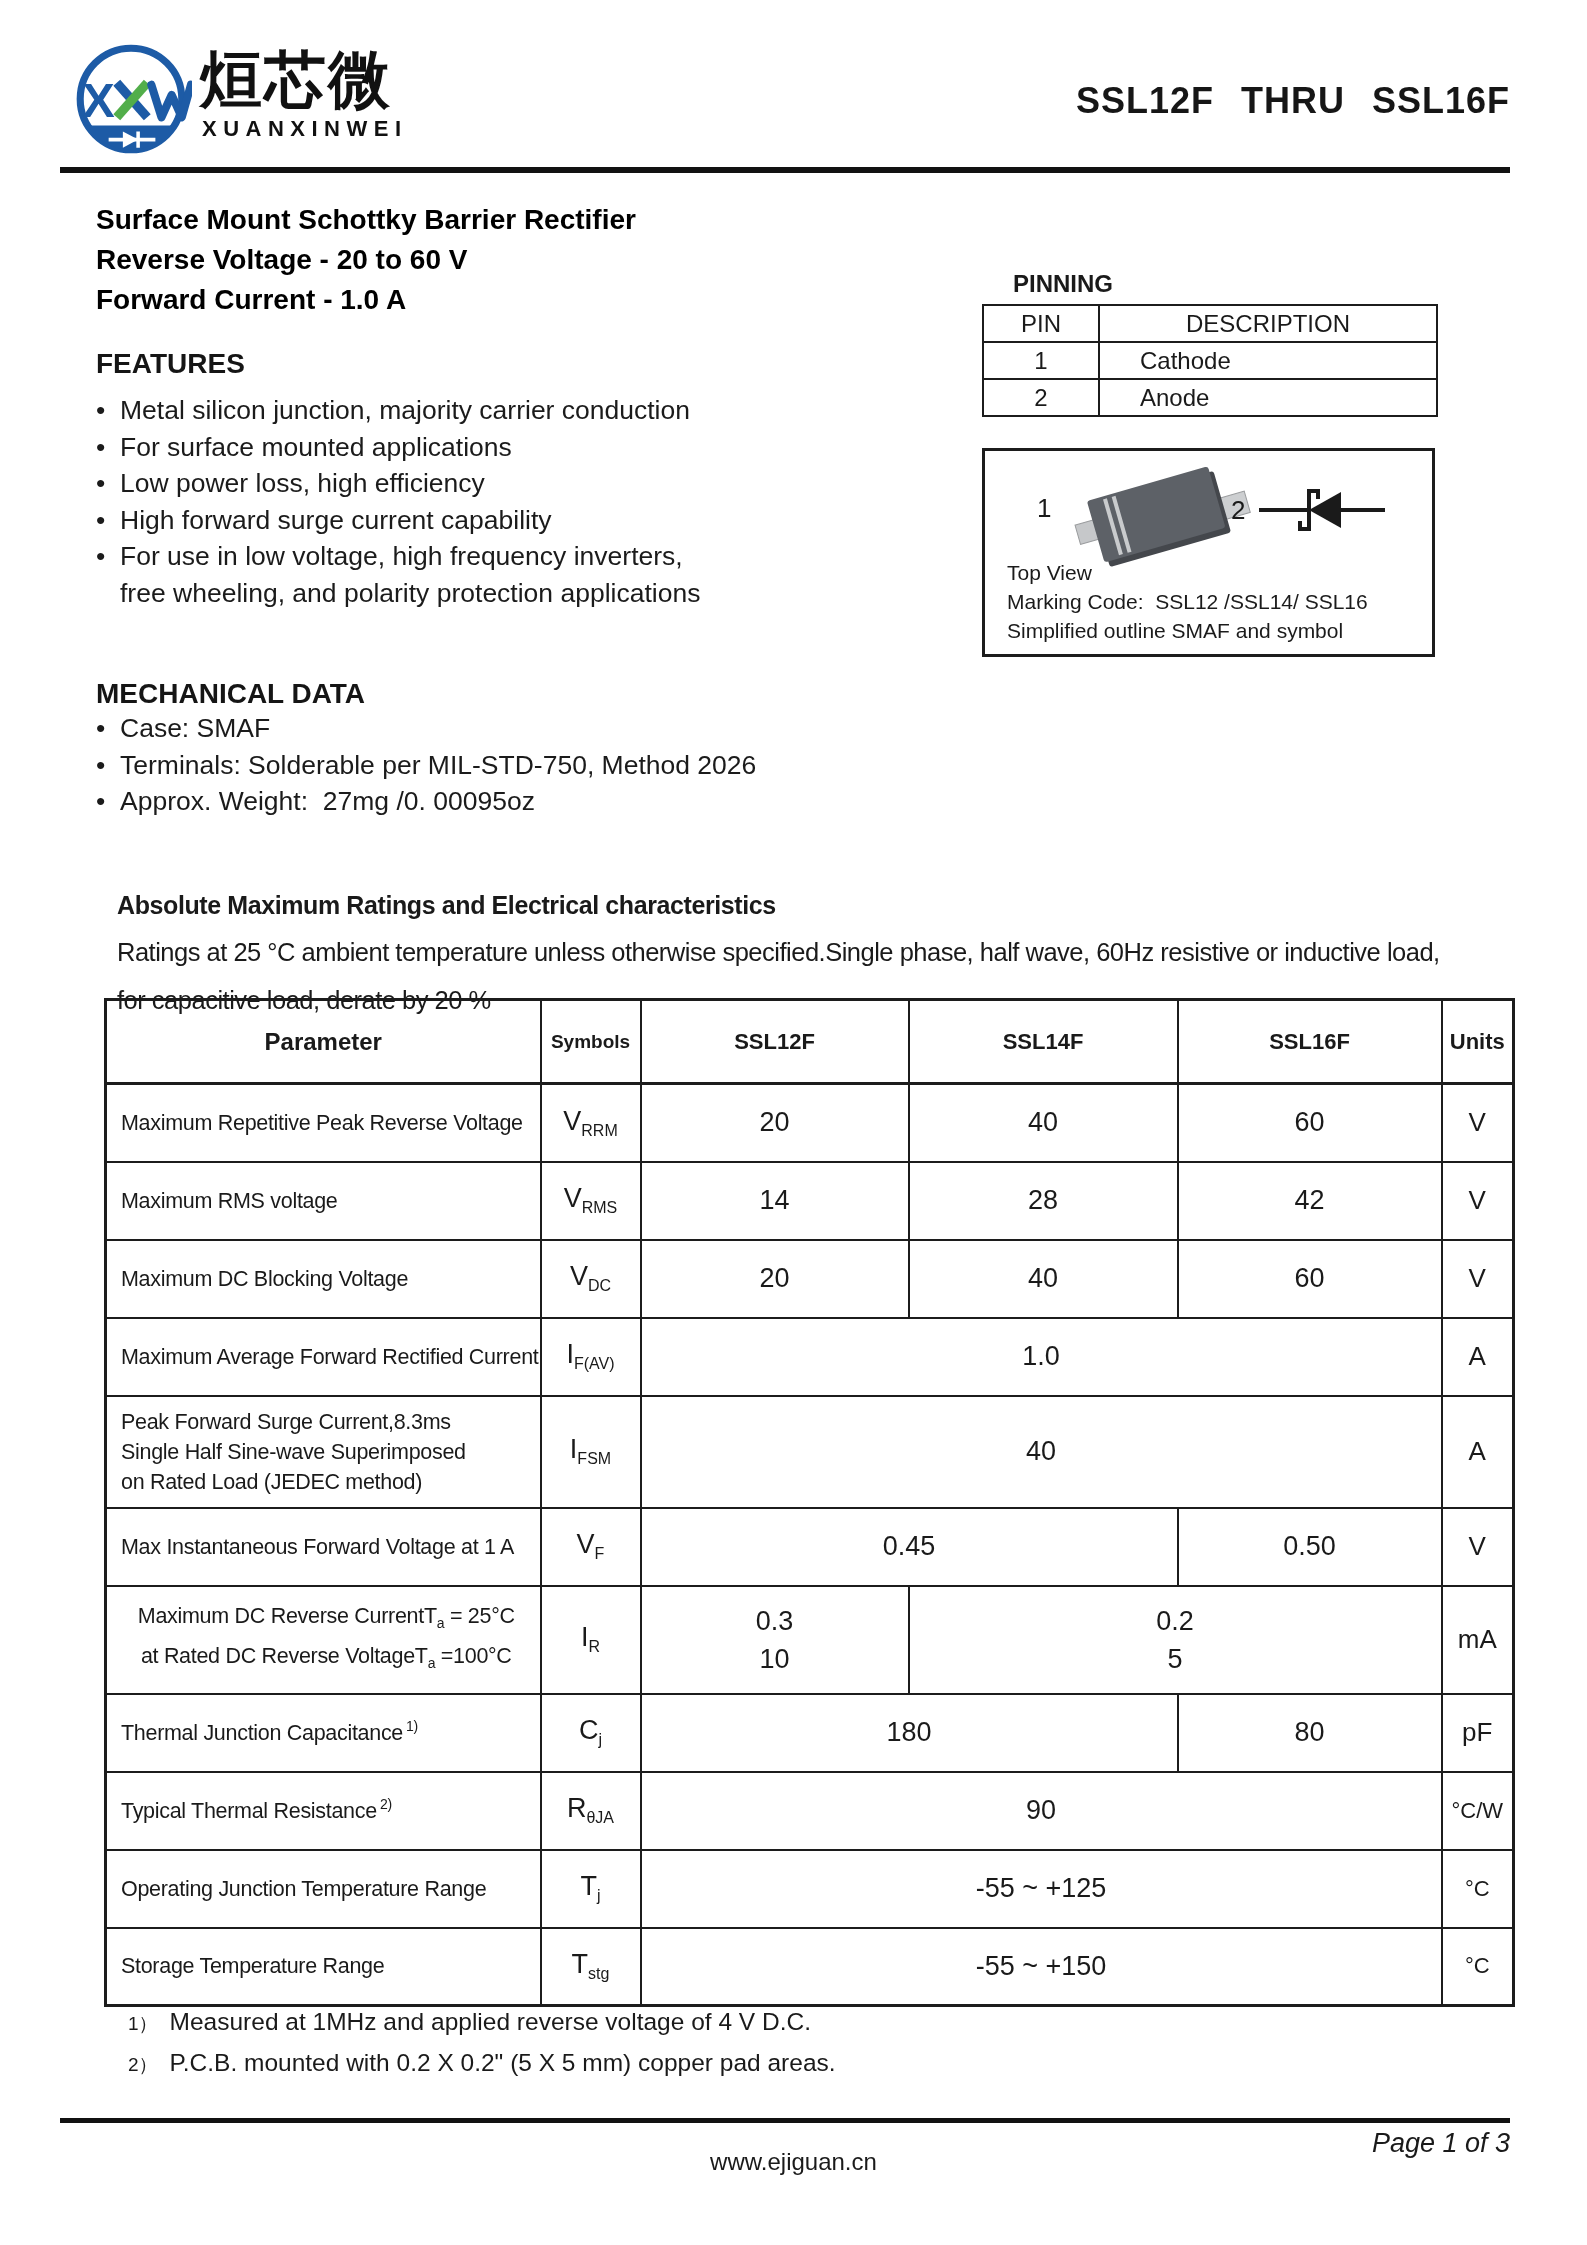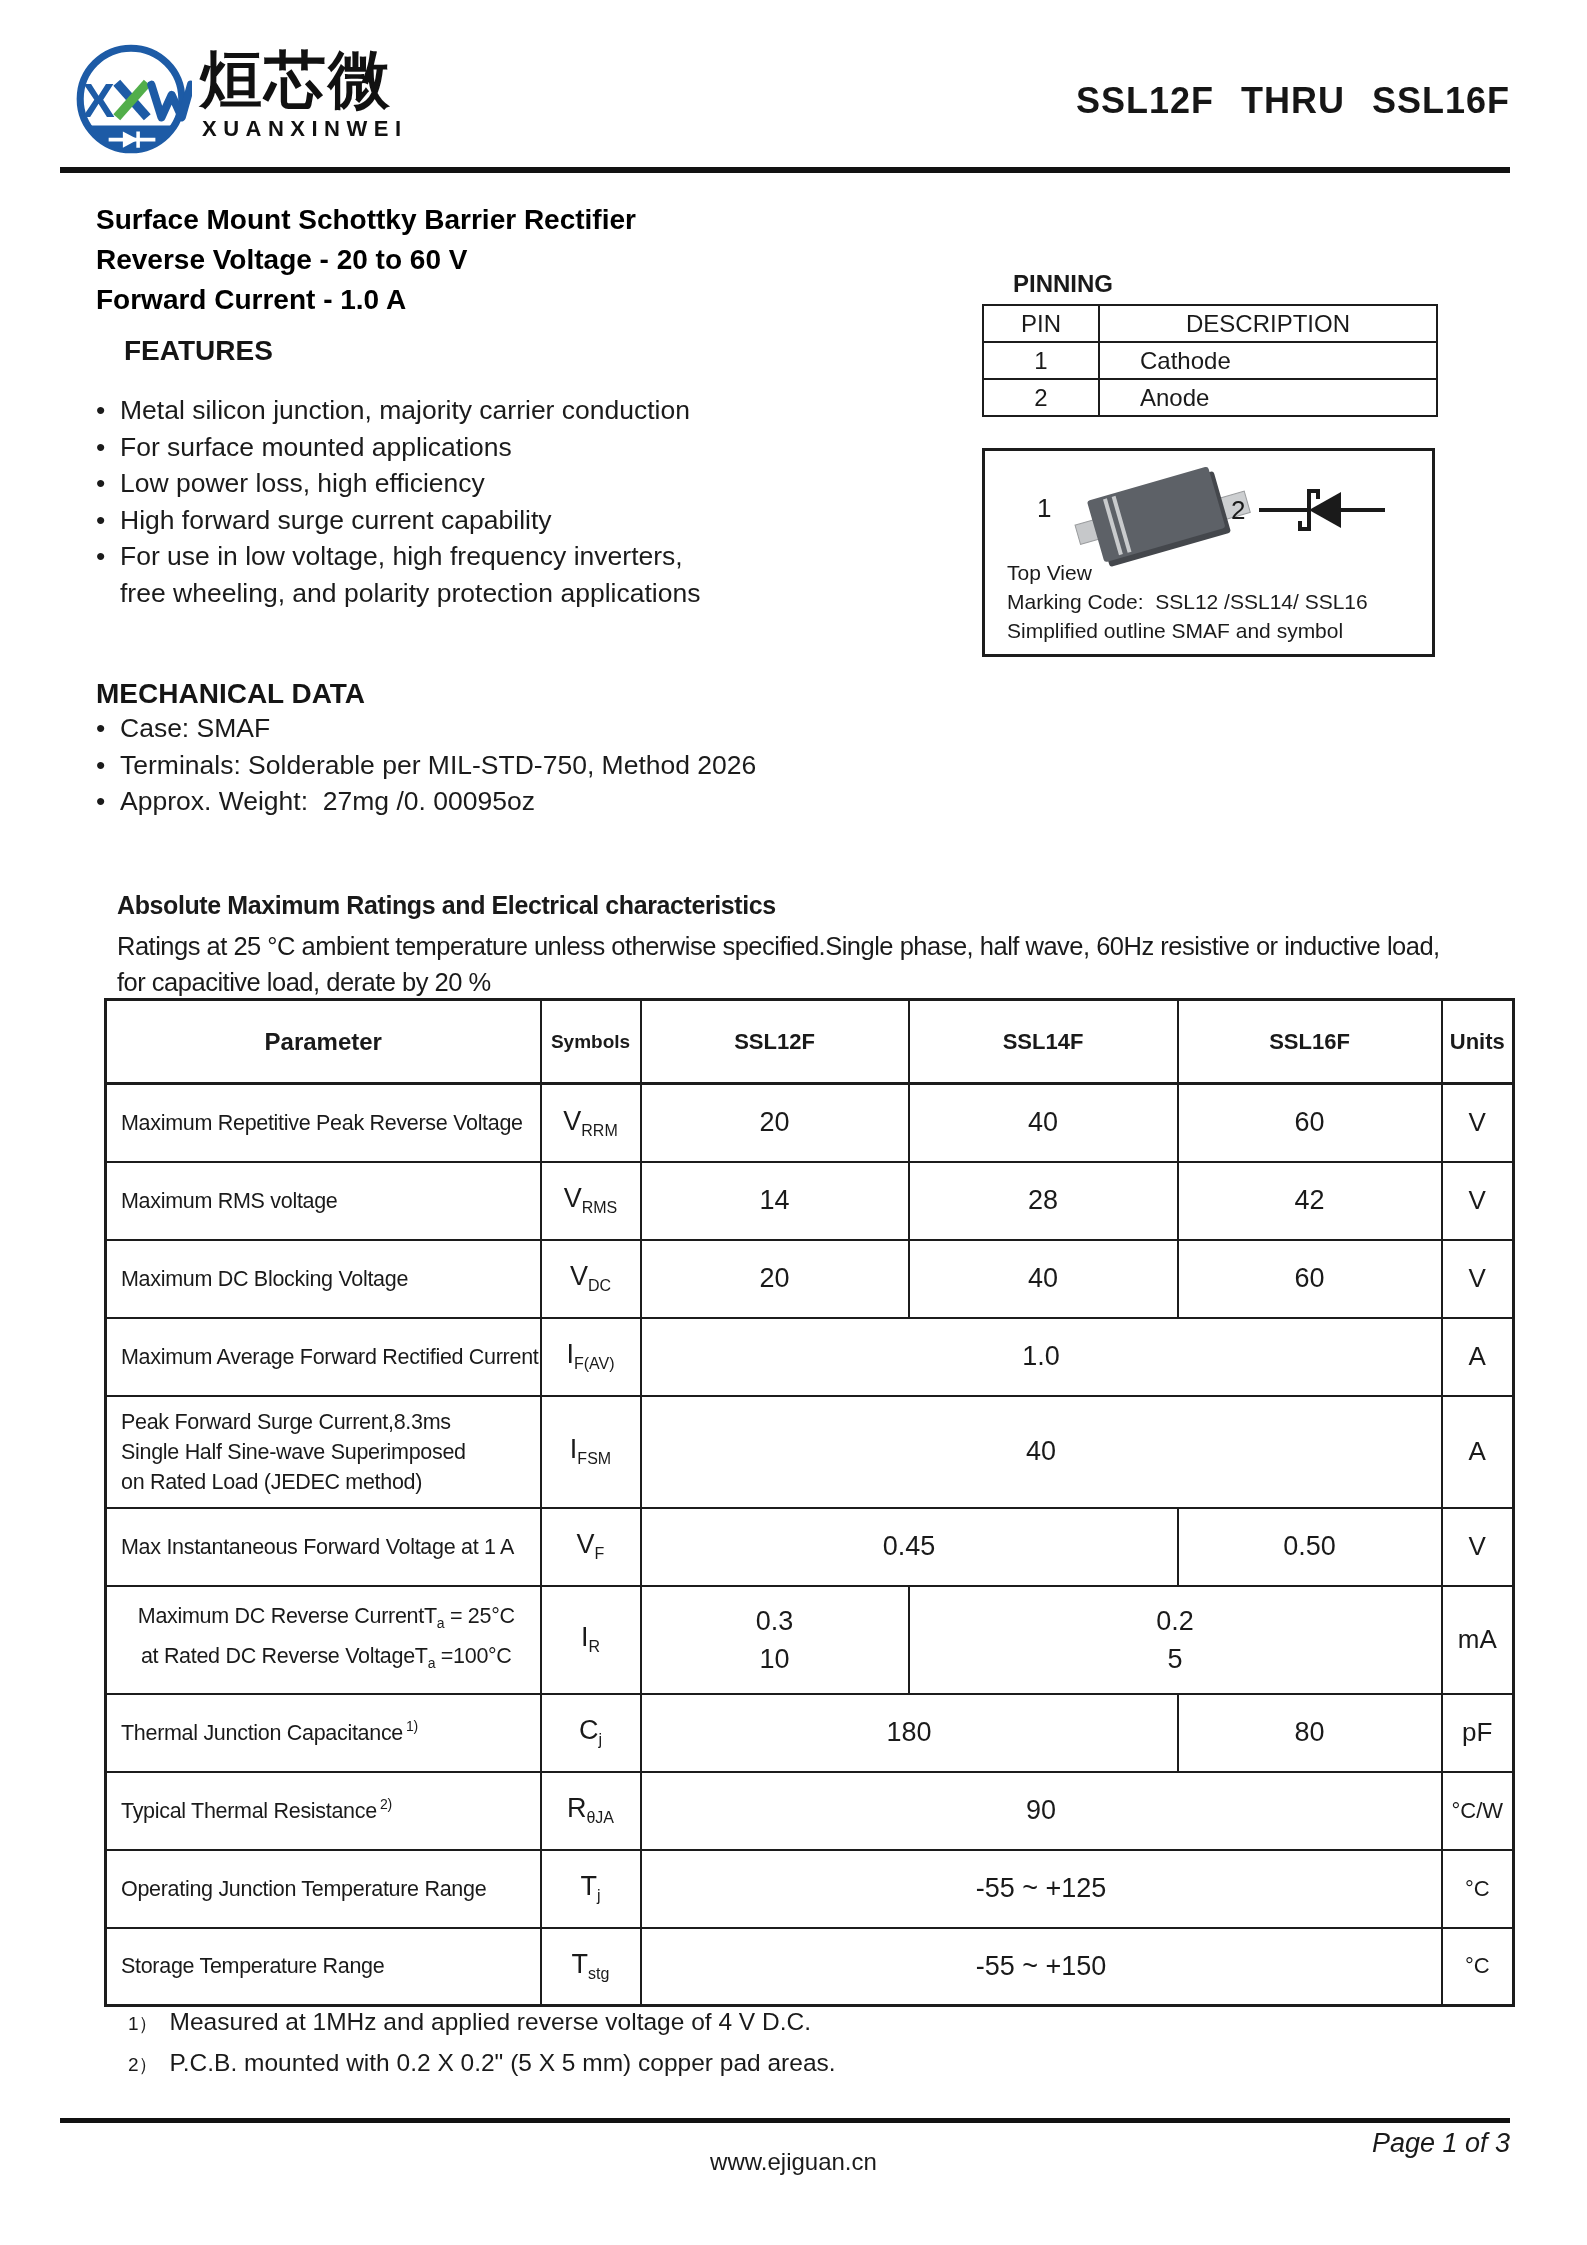--- a/index.html
+++ b/index.html
@@ -17,21 +17,21 @@
   .logo-svg { left:70px; top:36px; width:122px; height:128px; }
   .logo-cn { left:200px; top:38px; font-size:62px; font-weight:bold; color:#111; letter-spacing:2px; }
   .logo-en { left:202px; top:116px; font-size:22px; font-weight:700; color:#111; letter-spacing:6.5px; }
   .doc-title { right:77px; top:80px; font-size:36px; font-weight:bold; letter-spacing:1px; word-spacing:16px; color:#161616; }
   .rule { background:#111; }
   .rule-top { left:60px; top:167px; width:1450px; height:6px; }
 
   
   .intro { left:96px; top:200px; font-size:28px; font-weight:bold; line-height:40px; color:#000000; }
   .sec-h { font-size:28px; font-weight:bold; color:#151515; }
-  .features-h { left:96px; top:335px;margin-left:28px; }
+  .features-h { left:96px; top:348px; }
   .list { font-size:26.5px; line-height:36.5px; color:#1b1b1b; }
   .features-list { left:96px; top:392px; }
   .mech-h { left:96px; top:678px; }
   .mech-list { left:96px; top:710px; }
   .li { display:flex; }
   .li .bullet { width:24px; flex:0 0 24px; }
   .li .txt { display:block; }
 
   
   .pinning-h { left:1013px; top:270px; font-size:24px; font-weight:bold; }
@@ -46,21 +46,21 @@
   
   .pkg-box { left:982px; top:448px; width:453px; height:209px; border:3px solid #1c1c1c; }
   .pkg-box .cap { position:absolute; left:22px; font-size:21px; color:#1b1b1b; }
   .pin1-label { position:absolute; left:52px; top:42px; font-size:26px; }
   .pin2-label { position:absolute; left:246px; top:44px; font-size:26px; }
   .pkg-svg { position:absolute; left:76px; top:2px; }
   .diode-svg { position:absolute; left:272px; top:34px; }
 
   
   .ratings-h { left:117px; top:891px; font-size:25px; font-weight:bold; letter-spacing:-0.4px; }
-  .ratings-note { left:117px; top:928px; width:1400px; font-size:25.5px; letter-spacing:-0.5px; line-height:36px; }
+  .ratings-note { left:117px; top:928px; width:1400px; font-size:25.5px; letter-spacing:-0.5px; line-height:48px; }
 
   
   .main { left:104px; top:998px; border-collapse:collapse; table-layout:fixed; width:1408px; }
   .main td { border:2px solid #1c1c1c; text-align:center; vertical-align:middle; }
   .main { border:3px solid #1c1c1c; }
   .main tr.hdr { height:84px; }
   .main tr.hdr td { border-bottom:3px solid #1c1c1c; }
   .main tr.std { height:78px; }
   .main tr.tall1 { height:112px; }
   .main tr.tall2 { height:108px; }

